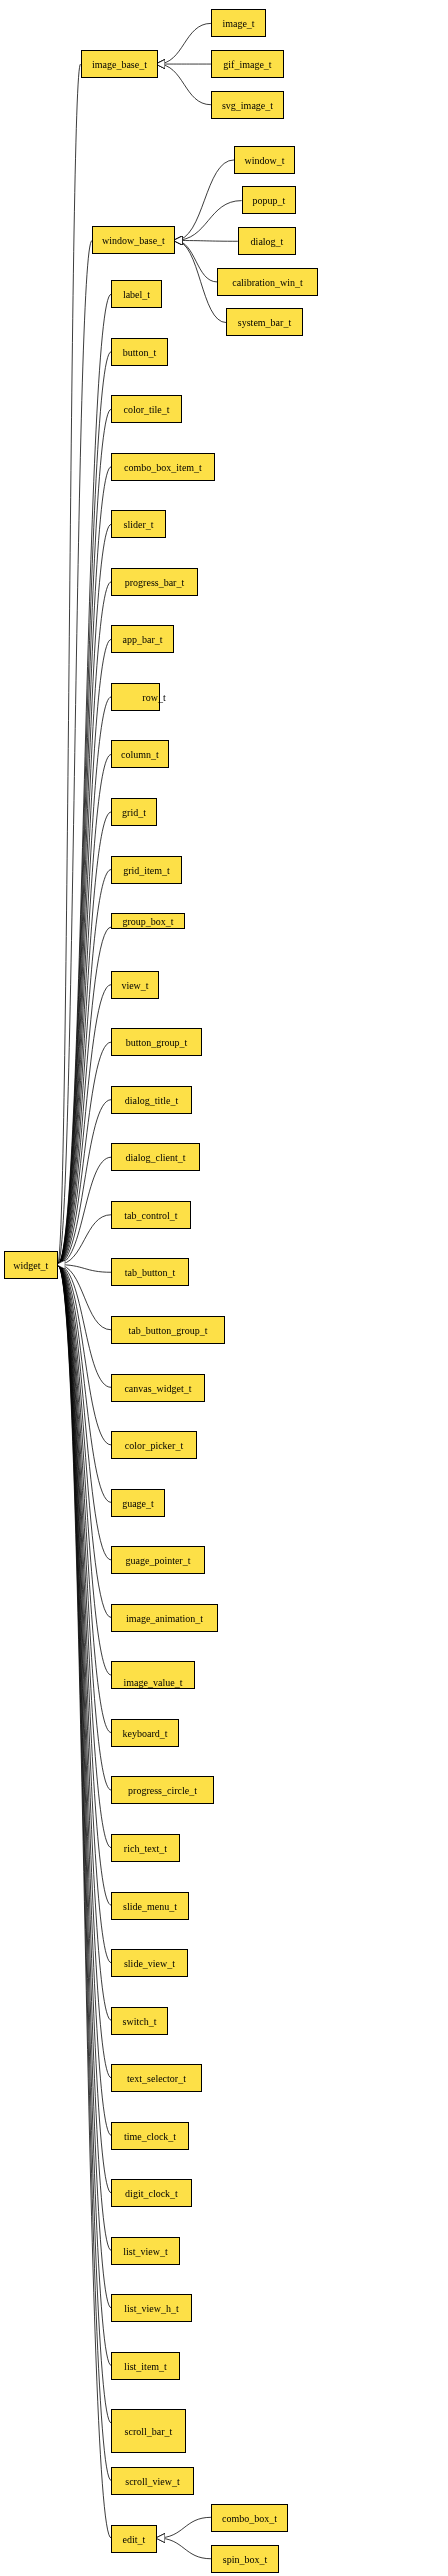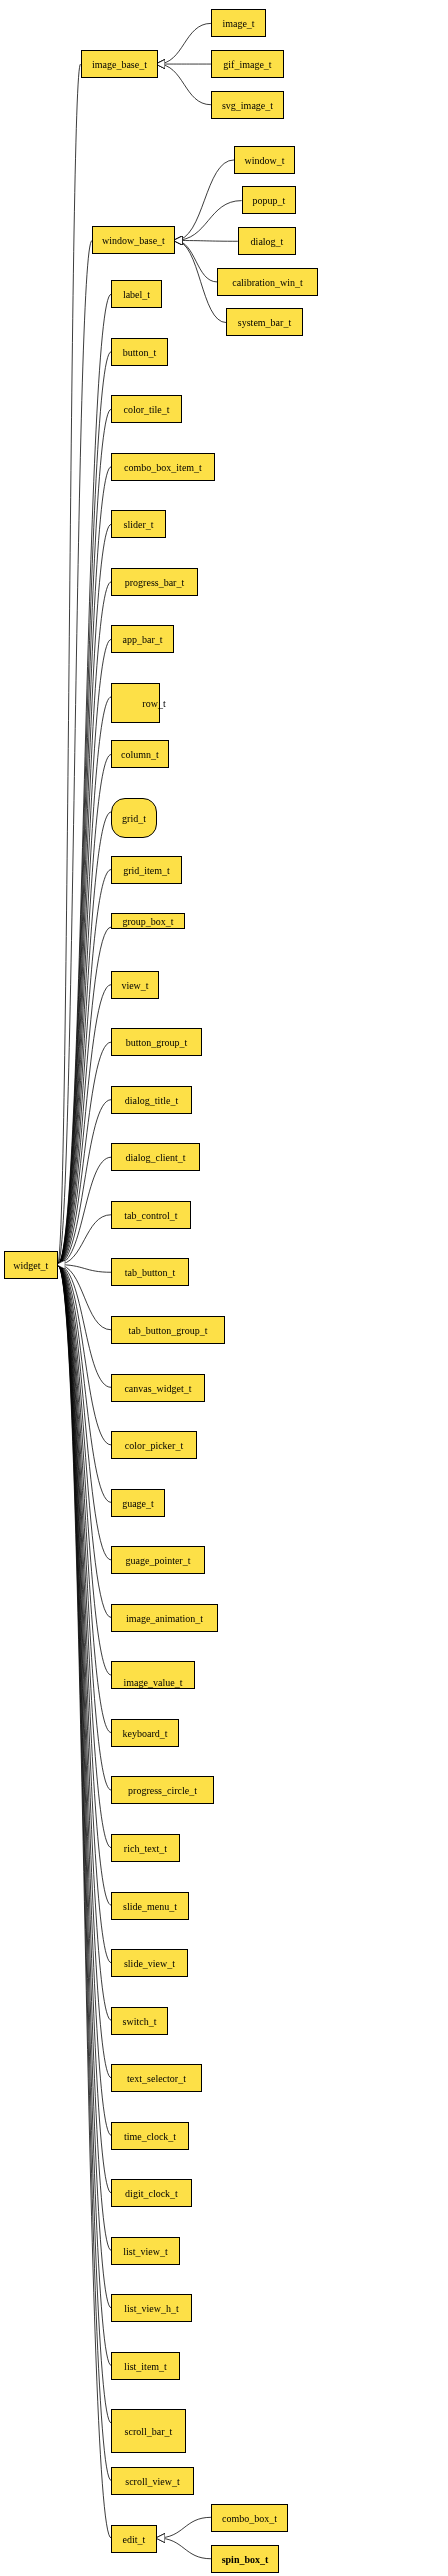--- a/index.html
+++ b/index.html
@@ -150,27 +150,27 @@
       </div>
       <div class="node" style="left: 111px; top: 510px; width: 55px; height: 28px;">
         <span>slider_t</span>
       </div>
       <div class="node" style="left: 111px; top: 568px; width: 87px; height: 28px;">
         <span>progress_bar_t</span>
       </div>
       <div class="node" style="left: 111px; top: 625px; width: 63px; height: 28px;">
         <span>app_bar_t</span>
       </div>
-      <div class="node" style="left: 111px; top: 683px; width: 45px; height: 40px; padding-left: 42px;">
+      <div class="node" style="left: 111px; top: 683px; width: 45px; height: 28px; padding-left: 42px;">
         <span>row_t</span>
       </div>
       <div class="node" style="left: 111px; top: 740px; width: 58px; height: 28px;">
         <span>column_t</span>
       </div>
-      <div class="node" style="left: 111px; top: 798px; width: 46px; height: 40px; border-radius: 14px;">
+      <div class="node" style="left: 111px; top: 798px; width: 46px; height: 28px;">
         <span>grid_t</span>
       </div>
       <div class="node" style="left: 111px; top: 856px; width: 71px; height: 28px;">
         <span>grid_item_t</span>
       </div>
       <div class="node" style="left: 111px; top: 913px; width: 74px; height: 16px;">
         <span>group_box_t</span>
       </div>
       <div class="node" style="left: 111px; top: 971px; width: 48px; height: 28px;">
         <span>view_t</span>
@@ -252,18 +252,18 @@
       </div>
       <div class="node" style="left: 111px; top: 2467px; width: 83px; height: 28px;">
         <span>scroll_view_t</span>
       </div>
       <div class="node" style="left: 111px; top: 2525px; width: 46px; height: 28px;">
         <span>edit_t</span>
       </div>
       <div class="node" style="left: 211px; top: 2504px; width: 77px; height: 28px;">
         <span>combo_box_t</span>
       </div>
-      <div class="node" style="left: 211px; top: 2545px; width: 68px; height: 28px; font-weight: bold;">
+      <div class="node" style="left: 211px; top: 2545px; width: 68px; height: 28px;">
         <span>spin_box_t</span>
       </div>
     </div>
 </div>
 
 
 </body></html>

